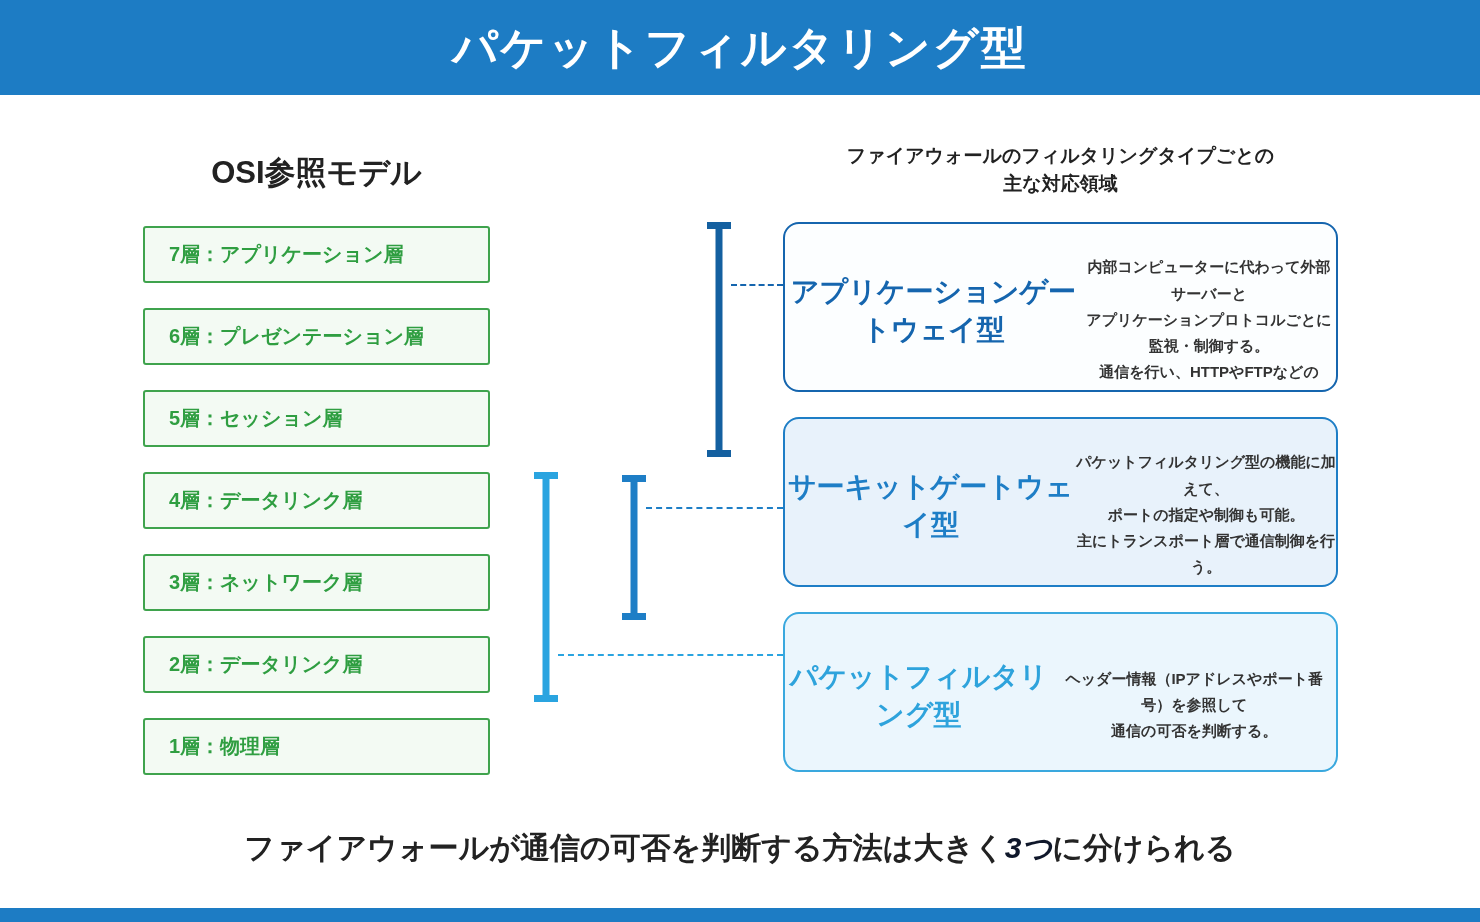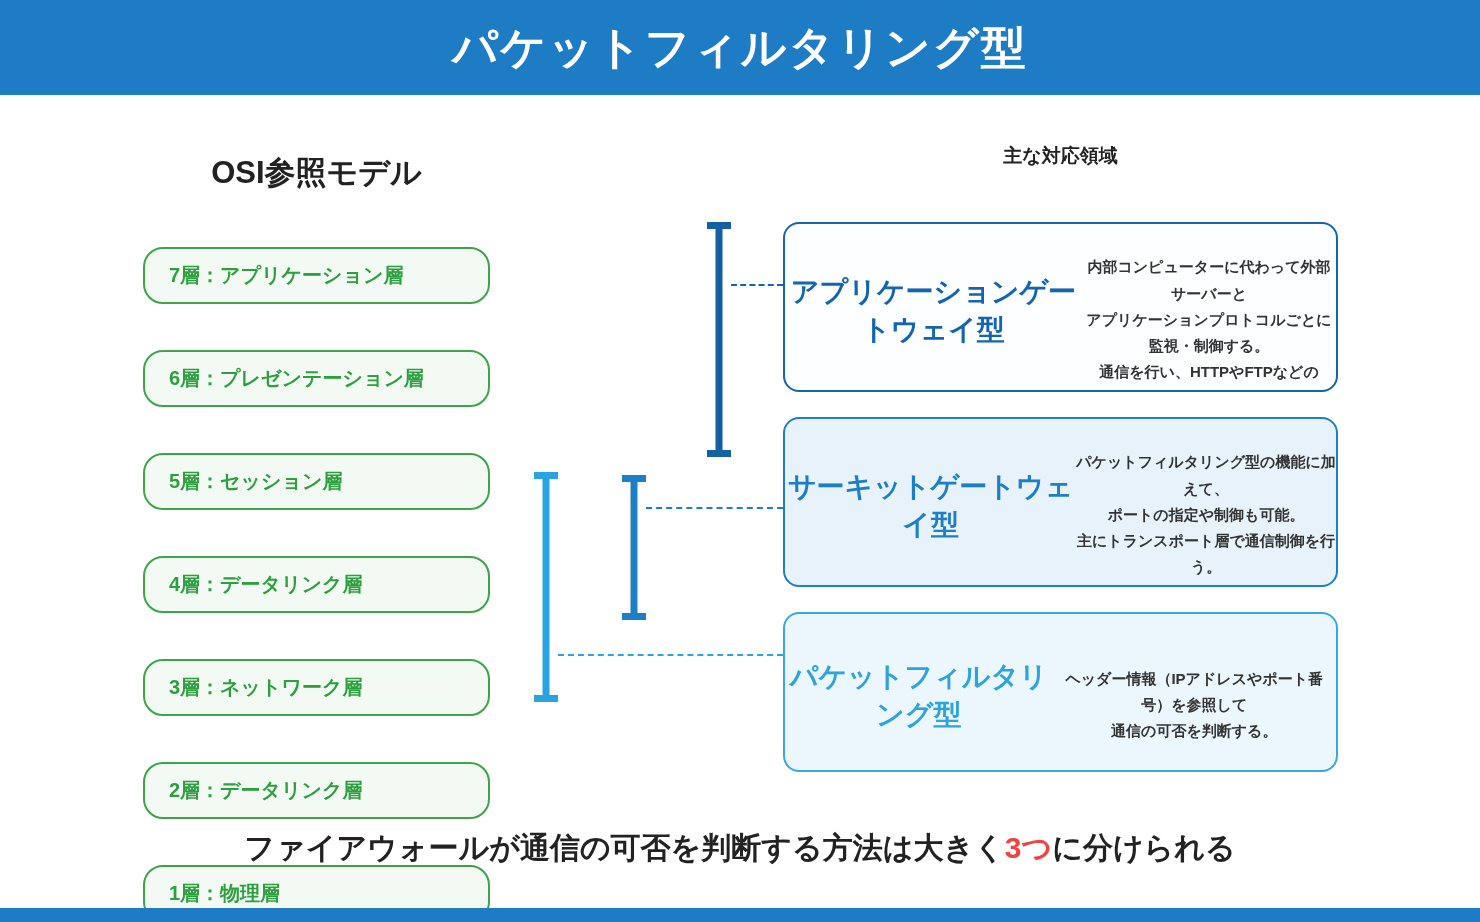--- a/index.html
+++ b/index.html
@@ -25,23 +25,23 @@
   
   .osi-heading {
     position: absolute; left: 143px; top: 152px; width: 347px;
     text-align: center; font-size: 31px; font-weight: 700; color: #222222;
   }
   .osi-col {
     position: absolute; left: 143px; top: 226px; width: 347px;
     display: flex; flex-direction: column; gap: 25px;
   }
   .osi-box {
-    height: 57px; border: 2px solid #3fa34d; border-radius: 20px;
+    height: 57px; border: 2px solid #3fa34d; border-radius: 3px;
     background: #f3faf3; display: flex; align-items: center;
-    padding-left: 24px; color: #2f9e41; font-size: 20px; font-weight: 700; margin-top: 21px;
+    padding-left: 24px; color: #2f9e41; font-size: 20px; font-weight: 700;
   }
 
   
   .fw-heading {
     position: absolute; left: 783px; top: 142px; width: 555px;
     text-align: center; color: #222222; font-size: 19px; font-weight: 700; line-height: 1.45;
   }
 
   
   .type-col {
@@ -78,21 +78,21 @@
   .connector { position: absolute; height: 0; border-top: 2px dashed; }
   .connector-1 { left: 731px; top: 284px; width: 52px; border-color: #1565ae; }
   .connector-2 { left: 646px; top: 507px; width: 137px; border-color: #1e7ec6; }
   .connector-3 { left: 558px; top: 654px; width: 225px; border-color: #2aa4e0; }
 
   
   .footer-note {
     position: absolute; left: 0; top: 828px; width: 100%;
     text-align: center; font-size: 30px; font-weight: 700; color: #222222;
   }
-  .footer-note .hl { color: #ef4444; }
+  .footer-note .hl { color: #0f172a; font-style: italic; }
 </style>
 </head>
 <body>
 
 <div class="canvas">
 
   <div class="top-bar">
     <div class="title">パケットフィルタリング型</div>
   </div>
 
@@ -116,20 +116,21 @@
     </div>
     <div class="osi-box">
       <span>2層：データリンク層</span>
     </div>
     <div class="osi-box">
       <span>1層：物理層</span>
     </div>
   </div>
 
   <div class="fw-heading">
+    <div>ファイアウォールのフィルタリングタイプごとの</div>
     <div>主な対応領域</div>
   </div>
 
   <div class="bracket bracket-1">
     <div class="cap top"></div>
     <div class="stem"></div>
     <div class="cap bottom"></div>
   </div>
   <div class="bracket bracket-2">
     <div class="cap top"></div>

